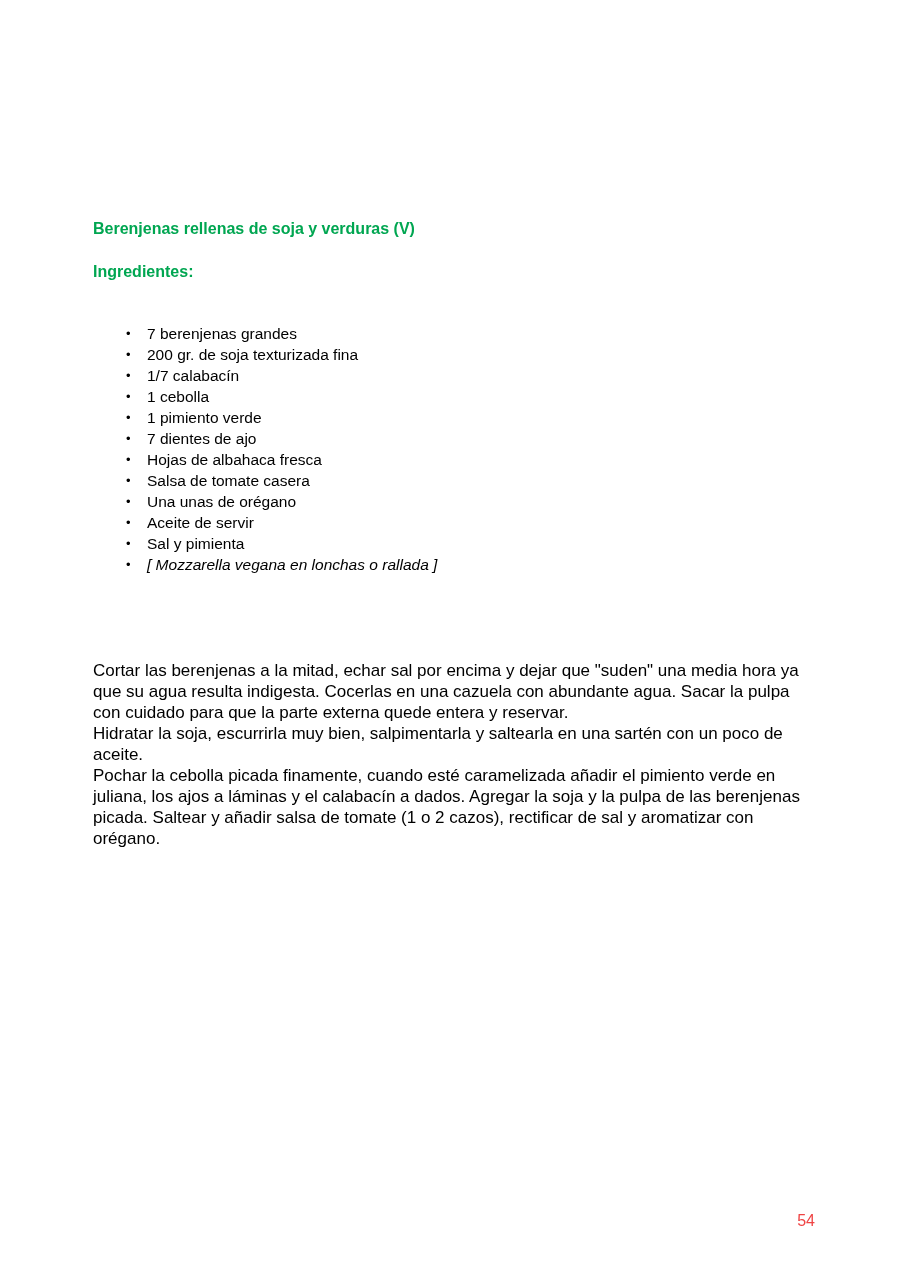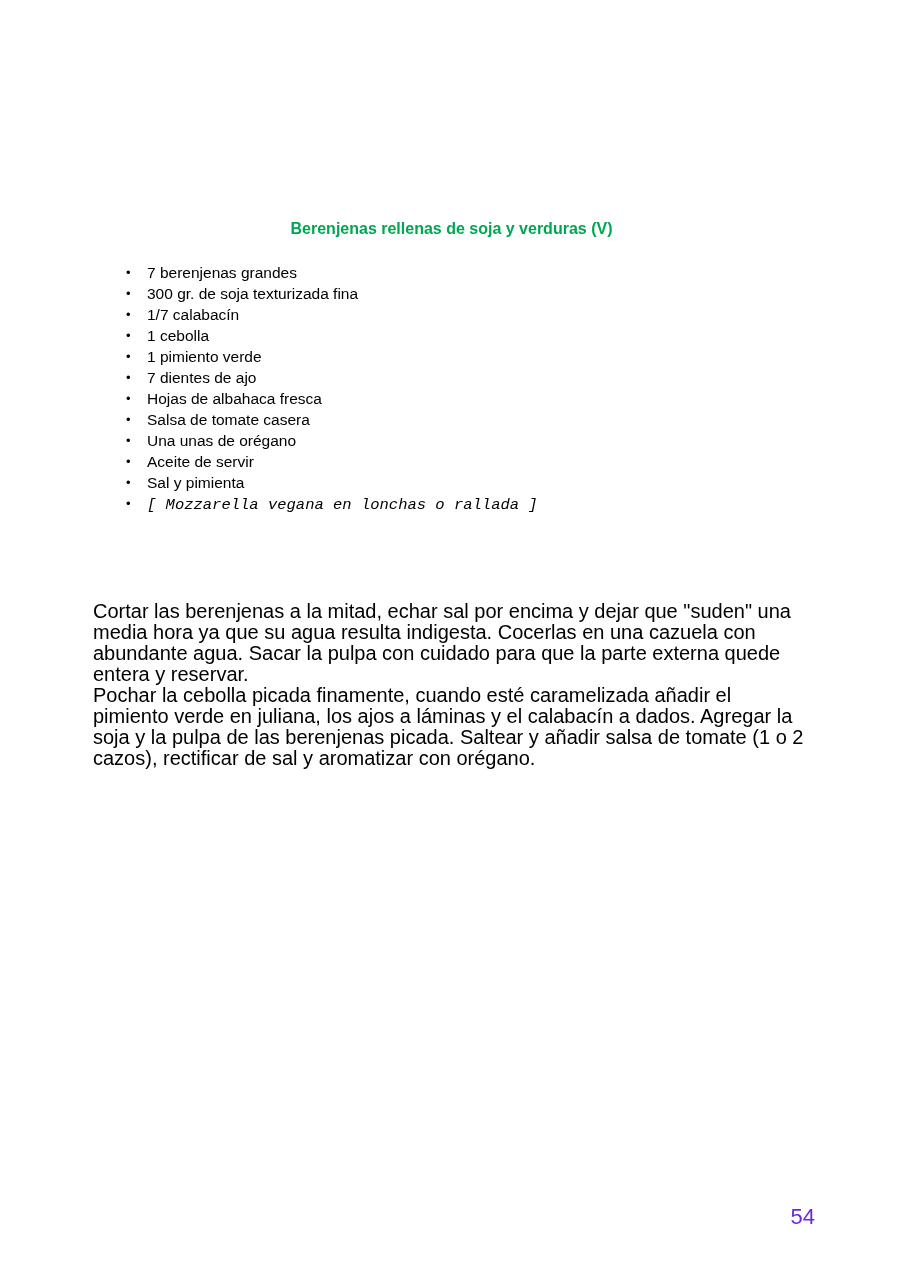--- a/index.html
+++ b/index.html
@@ -17,21 +17,20 @@
     box-sizing: border-box;
     padding: 219px 95px 0 93px;
     overflow: hidden;
   }
   .title {
     font-size: 16px;
     font-weight: bold;
     color: #00a651;
     margin: 0 0 24px 0;
     line-height: 19px;
-    text-align: center;
   }
   .heading {
     font-size: 16px;
     font-weight: bold;
     color: #00a651;
     margin: 0;
     line-height: 19px;
   }
   .heading.ing {
     margin-bottom: 42px;
@@ -52,59 +51,60 @@
   }
   ul.ingredients li .bullet {
     position: absolute;
     left: 33px;
     top: 0;
     font-size: 13px;
     line-height: 21px;
   }
   ul.ingredients li.italic .ing-text {
     font-style: italic;
-    font-family: Liberation Mono, monospace;
   }
   .prep-text p {
     margin: 0;
-    font-size: 20px;
+    font-size: 17px;
     line-height: 21px;
   }
   .page-number {
     position: absolute;
     right: 90px;
     bottom: 50px;
-    font-size: 22px;
-    color: #6d28d9;
+    font-size: 16px;
+    color: #ef4444;
   }
 </style>
 </head>
 <body>
 
 <div class="page">
 
   <h1 class="title">Berenjenas rellenas de soja y verduras (V)</h1>
 
+  <h2 class="heading ing">Ingredientes:</h2>
 
   <ul class="ingredients">
     <li><span class="bullet">•</span><span class="ing-text">7 berenjenas grandes</span></li>
-    <li><span class="bullet">•</span><span class="ing-text">300 gr. de soja texturizada fina</span></li>
+    <li><span class="bullet">•</span><span class="ing-text">200 gr. de soja texturizada fina</span></li>
     <li><span class="bullet">•</span><span class="ing-text">1/7 calabacín</span></li>
     <li><span class="bullet">•</span><span class="ing-text">1 cebolla</span></li>
     <li><span class="bullet">•</span><span class="ing-text">1 pimiento verde</span></li>
     <li><span class="bullet">•</span><span class="ing-text">7 dientes de ajo</span></li>
     <li><span class="bullet">•</span><span class="ing-text">Hojas de albahaca fresca</span></li>
     <li><span class="bullet">•</span><span class="ing-text">Salsa de tomate casera</span></li>
     <li><span class="bullet">•</span><span class="ing-text">Una unas de orégano</span></li>
     <li><span class="bullet">•</span><span class="ing-text">Aceite de servir</span></li>
     <li><span class="bullet">•</span><span class="ing-text">Sal y pimienta</span></li>
     <li class="italic"><span class="bullet">•</span><span class="ing-text">[ Mozzarella vegana en lonchas o rallada ]</span></li>
   </ul>
 
 
   <div class="prep-text">
     <p>Cortar las berenjenas a la mitad, echar sal por encima y dejar que "suden" una media hora ya que su agua resulta indigesta. Cocerlas en una cazuela con abundante agua. Sacar la pulpa con cuidado para que la parte externa quede entera y reservar.</p>
+    <p>Hidratar la soja, escurrirla muy bien, salpimentarla y saltearla en una sartén con un poco de aceite.</p>
     <p>Pochar la cebolla picada finamente, cuando esté caramelizada añadir el pimiento verde en juliana, los ajos a láminas y el calabacín a dados. Agregar la soja y la pulpa de las berenjenas picada. Saltear y añadir salsa de tomate (1 o 2 cazos), rectificar de sal y aromatizar con orégano.</p>
   </div>
 
   <div class="page-number">54</div>
 
 </div>
 
 </body></html>

